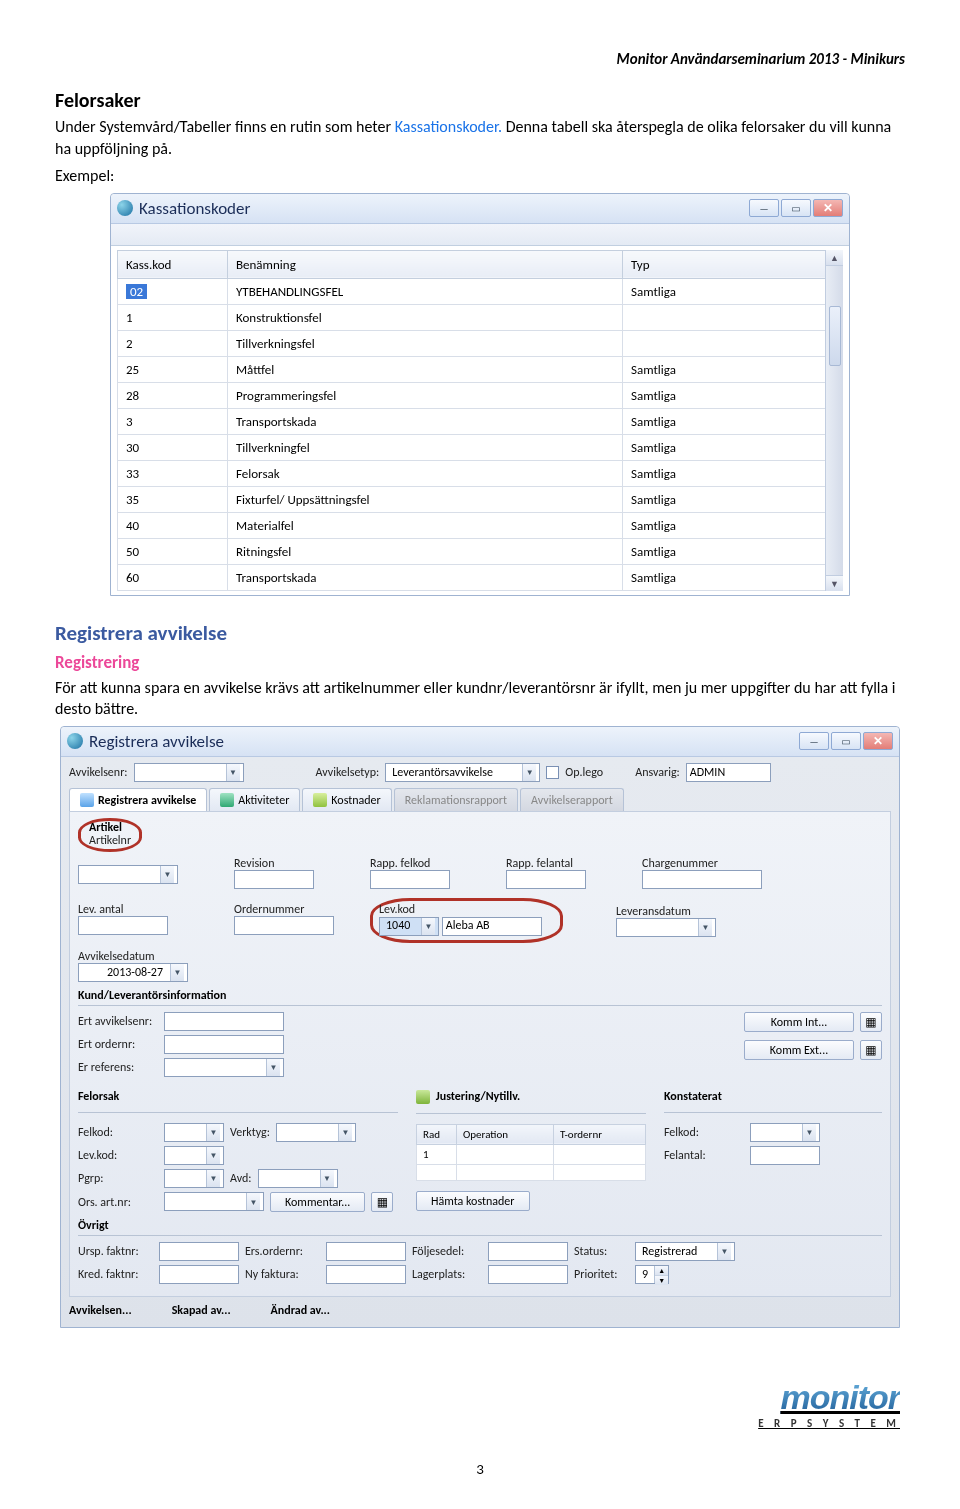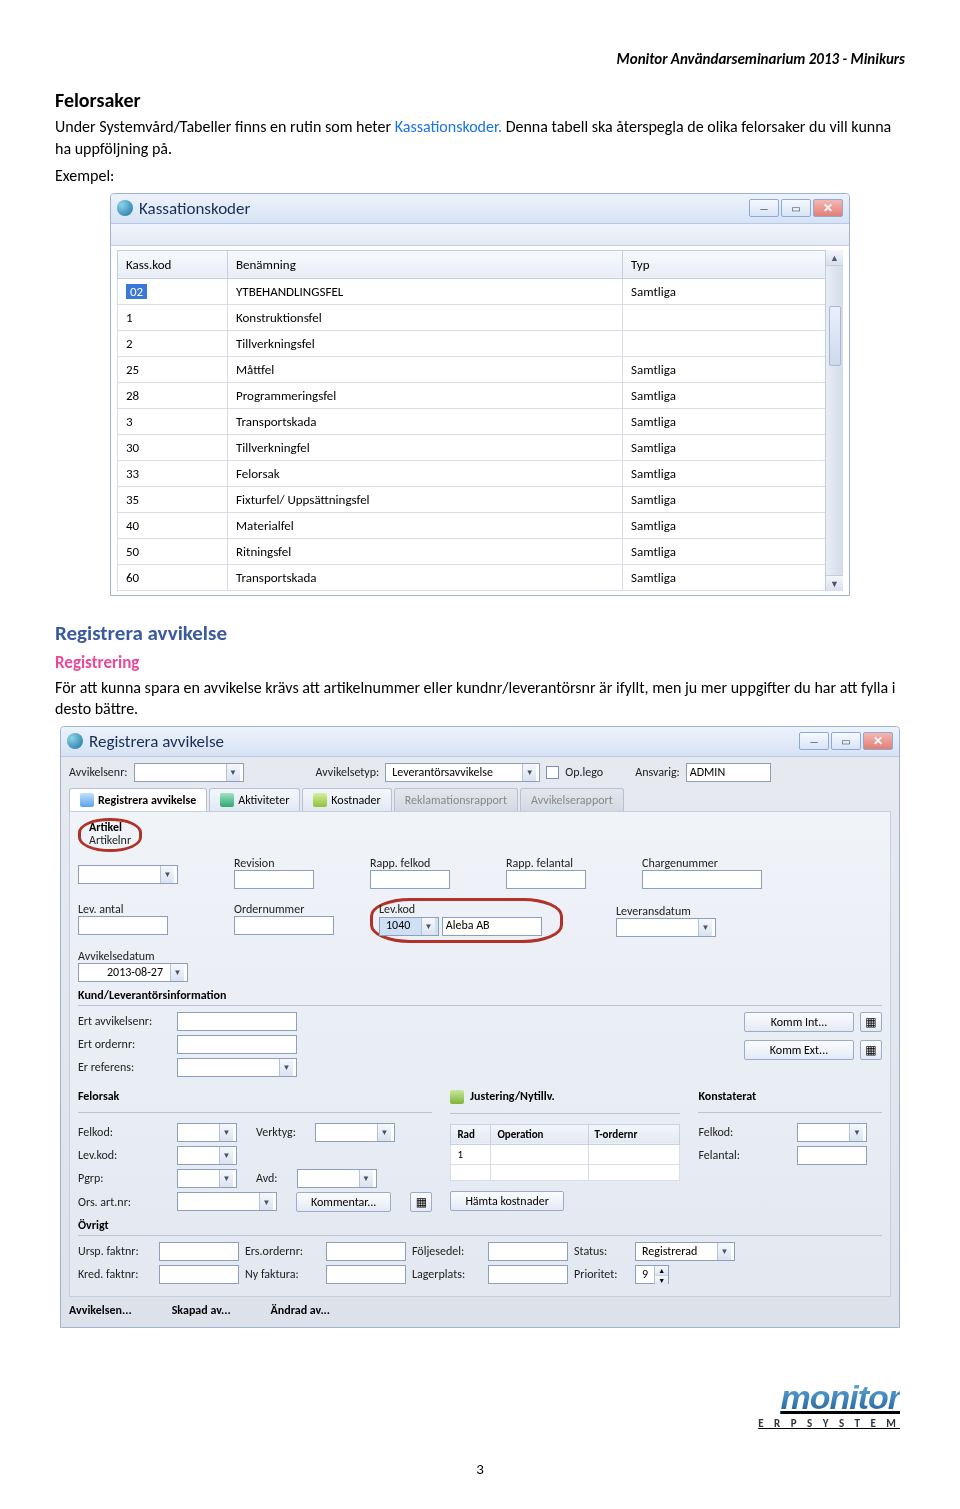--- a/index.html
+++ b/index.html
@@ -91,32 +91,32 @@
   .tab.disabled { color: #888; background: linear-gradient(#e4e7ed,#d4d8e1); }
   .tab-ico { width:14px;height:14px;border-radius:2px; }
   .ico-reg { background: linear-gradient(#c0e1ff,#5aa3e8); }
   .ico-act { background: linear-gradient(#9ee2c2,#2fa873); }
   .ico-kost { background: linear-gradient(#d8ef9e,#90c23e); }
   .panel { background: linear-gradient(#f0f3f8,#e3e8f1); border: 1px solid #c3cedf; padding: 6px 8px 8px 8px; }
   .group-title { font-weight: bold; font-size: 12px; margin: 6px 0 2px 0; }
   .hr { border: none; border-top: 1px solid #b8c3d4; margin: 3px 0 6px 0; }
   .cols { display: flex; gap: 18px; }
   .col { flex: 1; display: flex; flex-direction: column; gap: 4px; }
-  .fld { display:flex; align-items:center; gap:19px; }
+  .fld { display:flex; align-items:center; gap:6px; }
   .fld .lbl { width: 80px; }
   .btn {
     display: inline-flex; align-items: center; justify-content: center;
     border: 1px solid #9aaccb; background: linear-gradient(#fbfcfe,#e4eaf4);
     border-radius: 2px; padding: 2px 14px; font-size: 12px; height: 20px;
   }
   .minibtn { width: 22px; padding:0; }
   .ring-red { border: 3px solid #b03228; border-radius: 40px/18px; padding: 0 8px 2px 8px; display:inline-block; line-height:1.1; }
   .ring-red.big { padding: 2px 18px 4px 6px; }
   .mini-table { width: 100%; border: 1px solid #bac6d8; background:#fff; border-collapse: collapse; font-size:11px;}
-  .mini-table th { background: linear-gradient(#f3f6fb,#e2e8f3); border:1px solid #c7d1e0; padding:3px 6px; font-weight:bold; text-align:left;}
+  .mini-table th { background: linear-gradient(#f3f6fb,#e2e8f3); border:1px solid #c7d1e0; padding:3px 6px; font-weight:normal; text-align:left;}
   .mini-table td { border:1px solid #d8dee8; padding:3px 6px; height:16px;}
   .spin { display:inline-flex; border:1px solid #8c9fbc; background:#fff; height:19px; }
   .spin span.v { padding:0 6px; display:flex; align-items:center; }
   .spin .arrows { display:flex; flex-direction:column; width:14px; border-left:1px solid #b5c3d8;}
   .spin .arrows div { flex:1; display:flex;align-items:center;justify-content:center;font-size:7px;background:linear-gradient(#f5f8fd,#dbe3f0);}
   .spin .arrows div:first-child { border-bottom:1px solid #c9d4e4;}
   .status-row { display:flex; gap:40px; padding-top:6px; font-weight:bold; }
 
   
   .footer { display:flex; align-items:flex-end; justify-content:space-between; margin-top: 30px; padding: 0 60px 20px 0; text-decoration: underline;}

